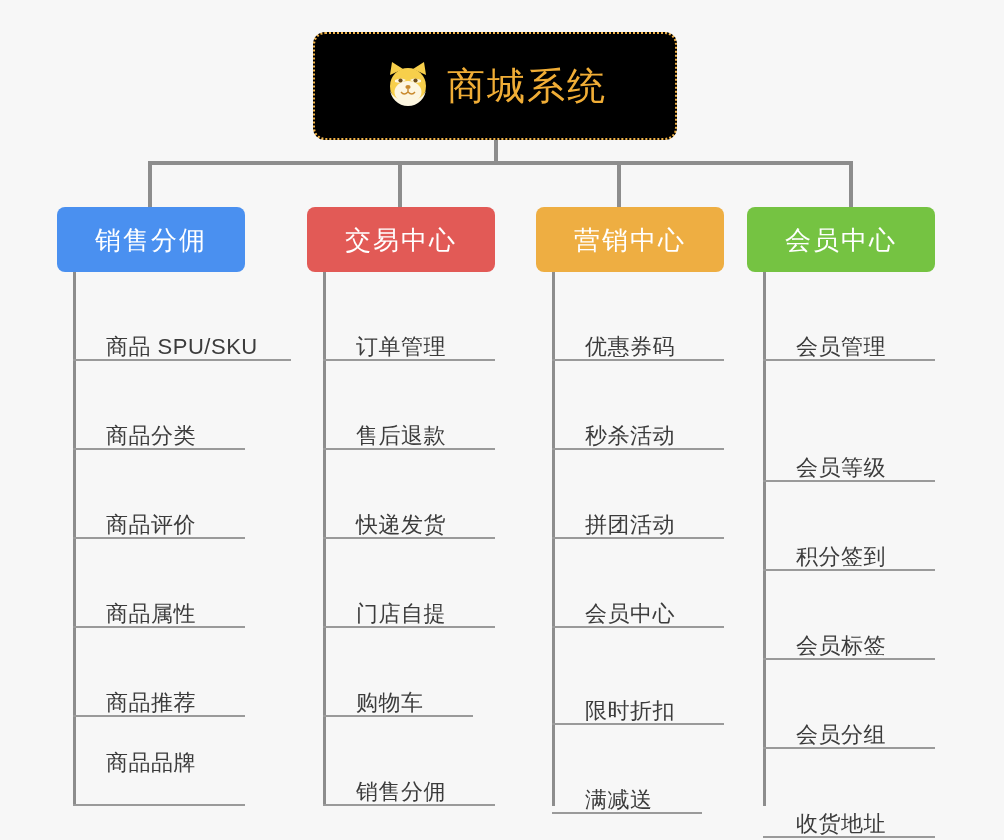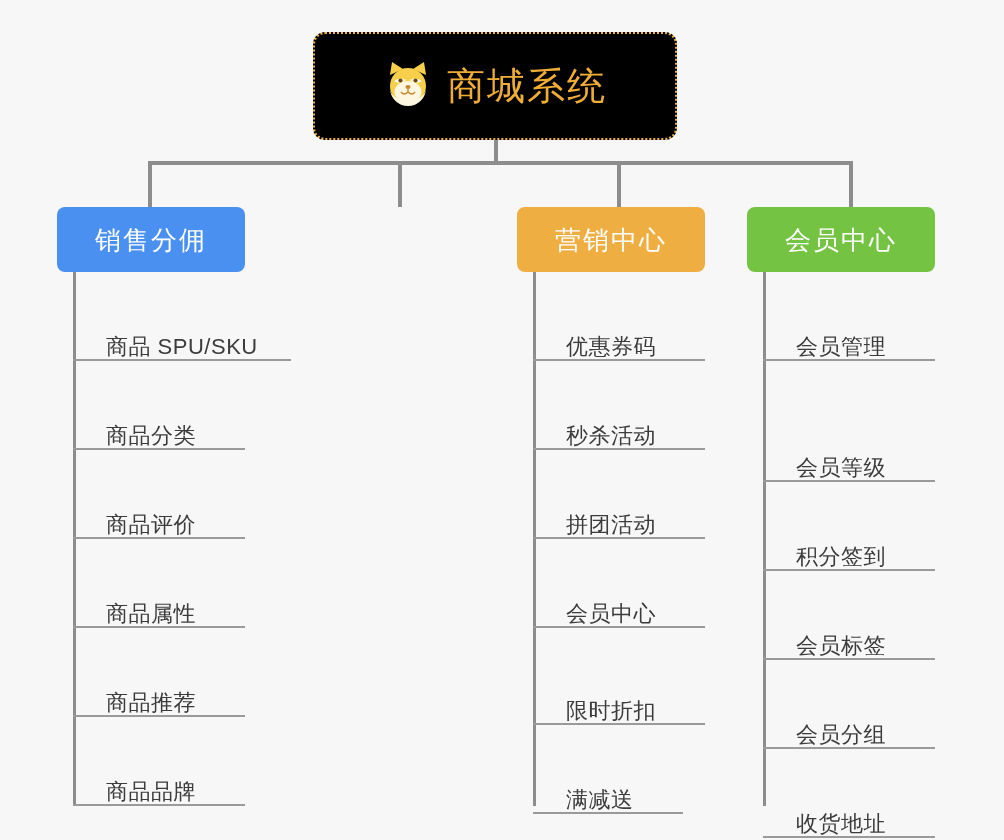--- a/index.html
+++ b/index.html
@@ -156,28 +156,54 @@
       </div>
       <div class="item" style="width:172px;">
         <span class="item-label">商品评价</span>
       </div>
       <div class="item" style="width:172px;">
         <span class="item-label">商品属性</span>
       </div>
       <div class="item" style="width:172px;">
         <span class="item-label">商品推荐</span>
       </div>
-      <div class="item" style="width:172px;">
+      <div class="item" style="width:172px;align-items:center;">
         <span class="item-label">商品品牌</span>
       </div>
     </div>
   </div>
 
-
-  <div class="branch" style="left:517px; width:212px;">
+  <div class="branch" style="left:307px; width:188px;">
+    <div class="cat-box" style="width: 188px; background: rgb(226, 90, 86);">
+      <span class="cat-label">交易中心</span>
+    </div>
+    <div class="spine" style="height: 534px; background: rgb(141, 141, 141);"></div>
+    <div class="items">
+      <div class="item" style="width:172px;">
+        <span class="item-label">订单管理</span>
+      </div>
+      <div class="item" style="width:172px;">
+        <span class="item-label">售后退款</span>
+      </div>
+      <div class="item" style="width:172px;">
+        <span class="item-label">快递发货</span>
+      </div>
+      <div class="item" style="width:172px;">
+        <span class="item-label">门店自提</span>
+      </div>
+      <div class="item" style="width:150px;">
+        <span class="item-label">购物车</span>
+      </div>
+      <div class="item" style="width:172px;">
+        <span class="item-label">销售分佣</span>
+      </div>
+    </div>
+  </div>
+
+  <div class="branch" style="left:536px; width:212px;">
     <div class="cat-box" style="width: 188px; background: rgb(238, 174, 66);">
       <span class="cat-label">营销中心</span>
     </div>
     <div class="spine" style="height: 534px; background: rgb(141, 141, 141);"></div>
     <div class="items">
       <div class="item" style="width:172px;">
         <span class="item-label">优惠券码</span>
       </div>
       <div class="item" style="width:172px;">
         <span class="item-label">秒杀活动</span>

